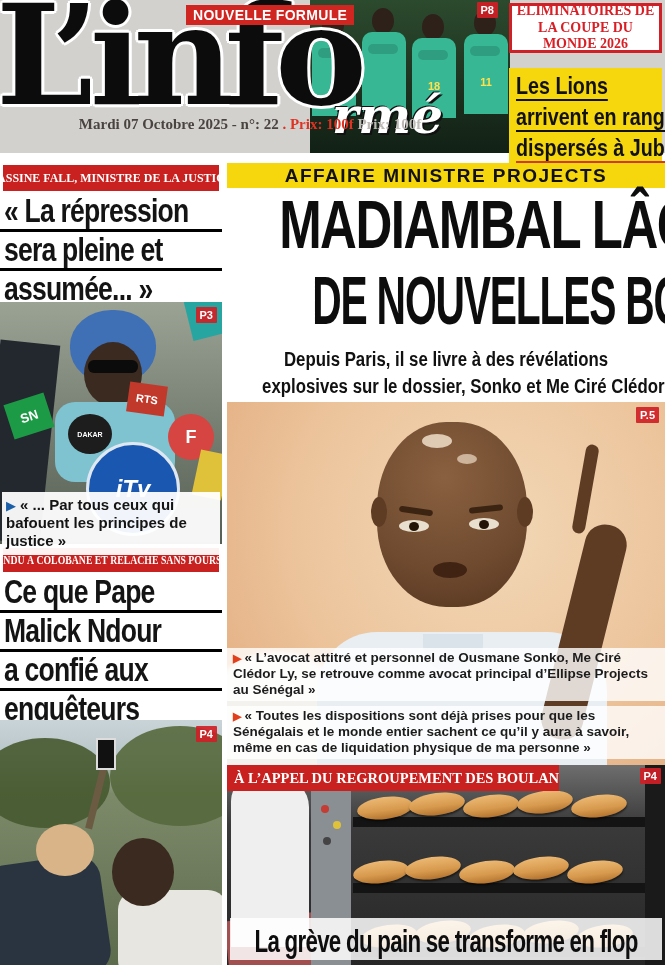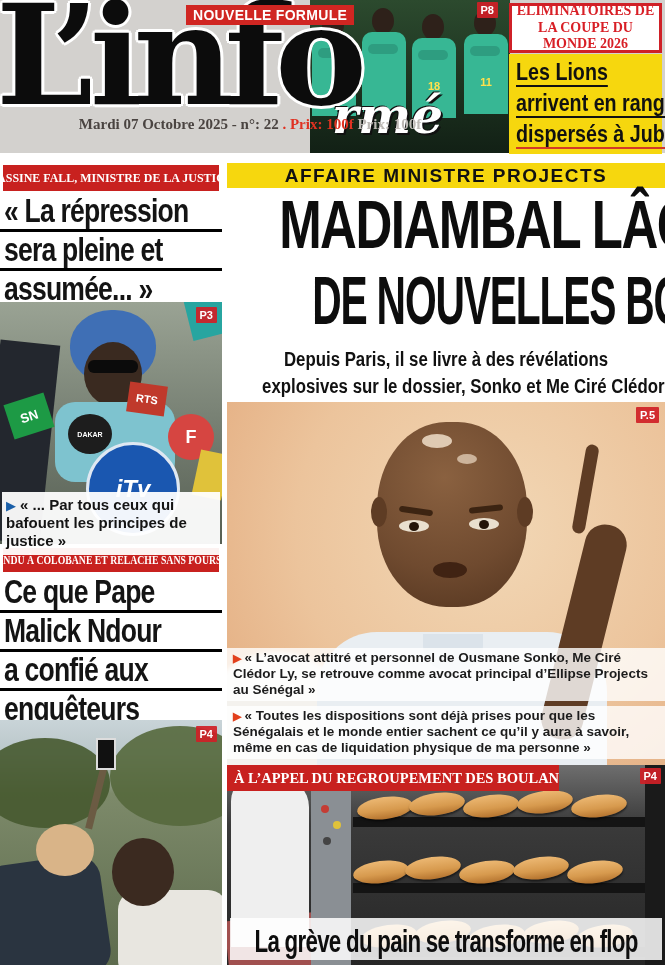--- a/index.html
+++ b/index.html
@@ -27,21 +27,21 @@
      font-size:14px;line-height:12px;padding:4px 7px;letter-spacing:.3px;}
   #dateline{left:10px;top:116px;width:480px;z-index:7;text-align:center;
      font-family:"Liberation Serif",serif;font-weight:bold;font-size:15px;color:#4a4441;}
   #dateline .price{color:#e03222;}
   #dateline .ghost{color:#bdb9b5;}
 
   
   #wc-kicker{left:509px;top:3px;width:147px;height:44px;background:#fff;border:3px solid #cf2027;
      color:#d81f26;font-family:"Liberation Serif",serif;font-weight:bold;font-size:14px;line-height:1.2;
      display:flex;align-items:center;justify-content:center;text-align:center;z-index:5;}
-  #wc-box{left:509px;top:54px;width:153px;height:100px;background:#f6d70e;z-index:5;padding:5px 0 0 7px;box-sizing:border-box;}
+  #wc-box{left:509px;top:68px;width:153px;height:100px;background:#f6d70e;z-index:5;padding:5px 0 0 7px;box-sizing:border-box;}
   .wc-line{display:block;margin-bottom:3px;}
   .wc-line span{display:inline-block;transform:scaleX(.82);transform-origin:left;white-space:nowrap;
      font-weight:800;font-size:24px;line-height:25px;color:#111;border-bottom:2.5px solid #111;padding-bottom:1px;}
   .wc-line.last span{border-bottom-color:#d23a28;}
 
   
   .red-kicker{background:#c8211f;color:#fff;font-family:"Liberation Serif",serif;font-weight:bold;
      display:flex;align-items:center;justify-content:center;overflow:hidden;}
   .red-kicker span{white-space:nowrap;display:inline-block;}
 

